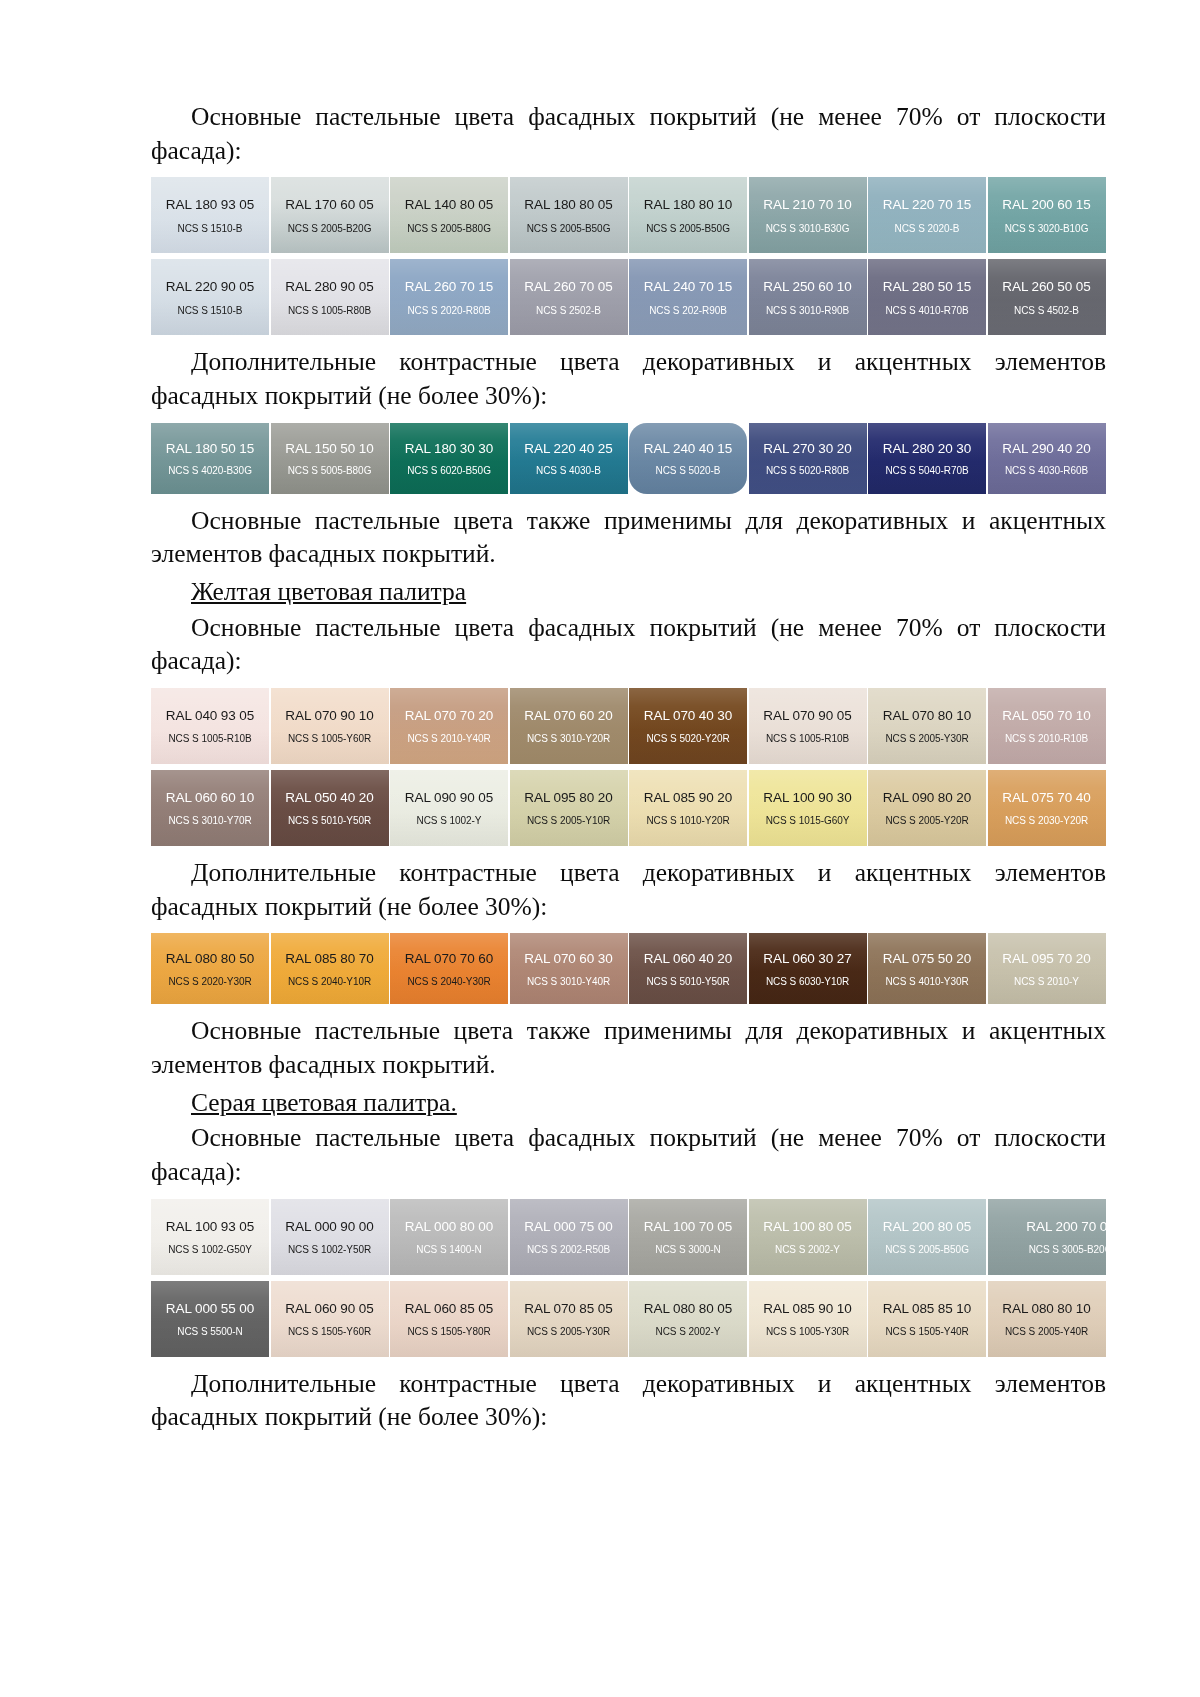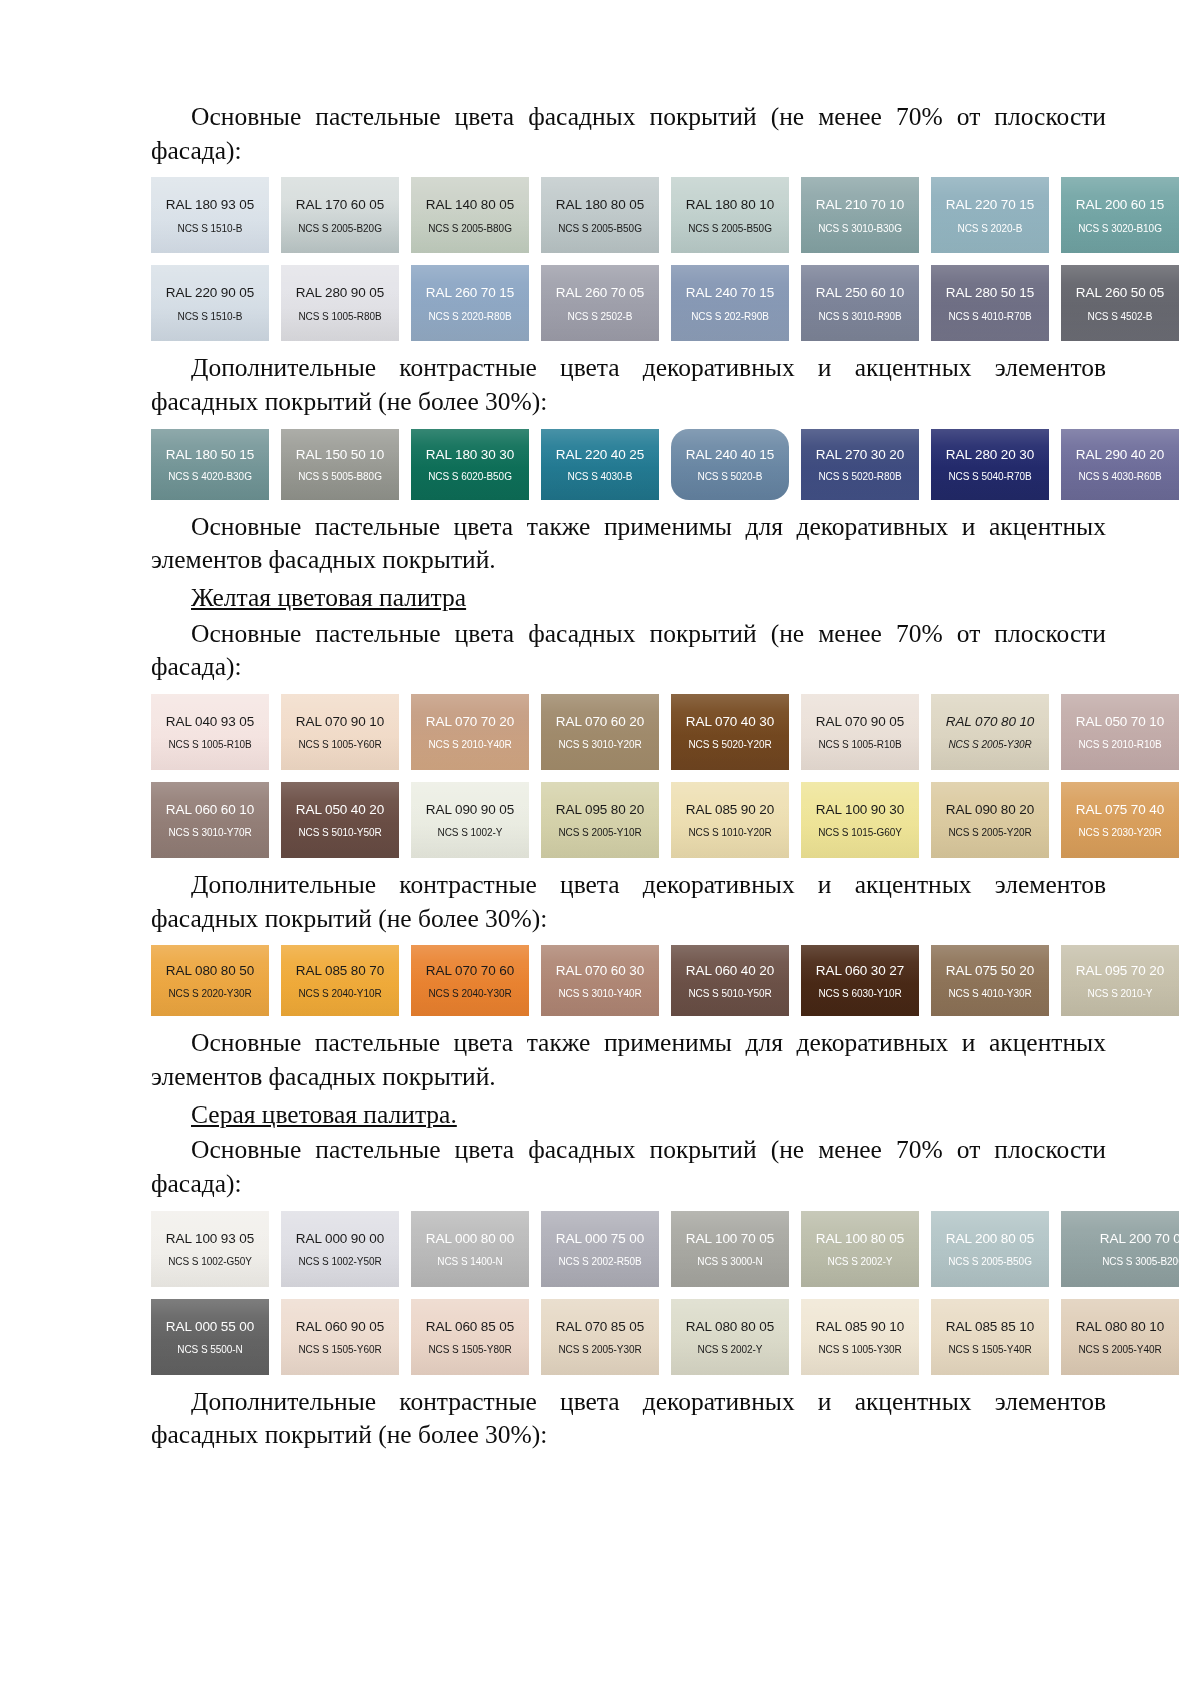--- a/index.html
+++ b/index.html
@@ -52,21 +52,20 @@
   }
 
   
   .swatch-grid {
     display: grid;
     grid-template-columns: repeat(8, 118px);
     column-gap: 1.5px;
     row-gap: 6px;
     margin: 10px 0 10px 0;
     width: 956px;
-    gap: 12px;
   }
   .swatch {
     height: 76px;
     position: relative;
     display: flex;
     flex-direction: column;
     align-items: center;
     justify-content: flex-start;
     box-sizing: border-box;
     padding-top: 21px;
@@ -334,21 +333,21 @@
             <div class="ncs">NCS S 5020-Y20R</div>
           </div>
         </div>
         <div class="swatch txt-dark" style="background: linear-gradient(rgb(236, 226, 218) 0%, rgb(236, 226, 218) 30%, rgb(229, 218, 209) 100%);">
           <div class="sheen"></div>
           <div class="inner">
             <div class="ral">RAL 070 90 05</div>
             <div class="ncs">NCS S 1005-R10B</div>
           </div>
         </div>
-        <div class="swatch txt-dark" style="background: linear-gradient(rgb(222, 215, 196) 0%, rgb(222, 215, 196) 30%, rgb(214, 207, 187) 100%); font-style: italic;">
+        <div class="swatch txt-dark" style="background: linear-gradient(rgb(222, 215, 196) 0%, rgb(222, 215, 196) 30%, rgb(214, 207, 187) 100%);">
           <div class="sheen"></div>
           <div class="inner">
             <div class="ral">RAL 070 80 10</div>
             <div class="ncs">NCS S 2005-Y30R</div>
           </div>
         </div>
         <div class="swatch txt-light" style="background: linear-gradient(rgb(195, 173, 170) 0%, rgb(195, 173, 170) 30%, rgb(192, 168, 167) 100%);">
           <div class="sheen"></div>
           <div class="inner">
             <div class="ral">RAL 050 70 10</div>

